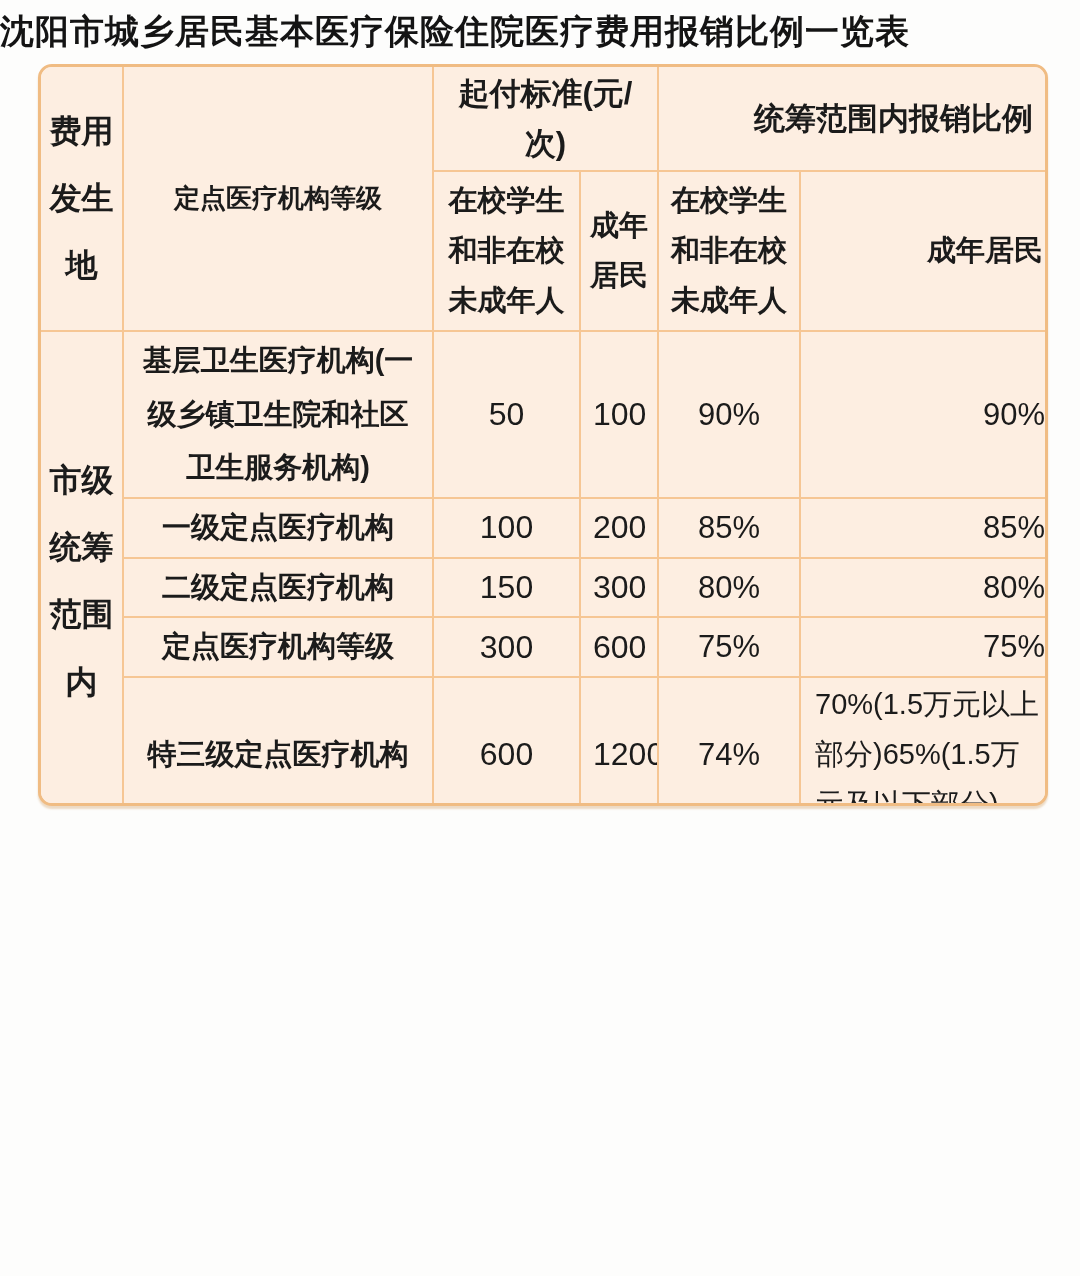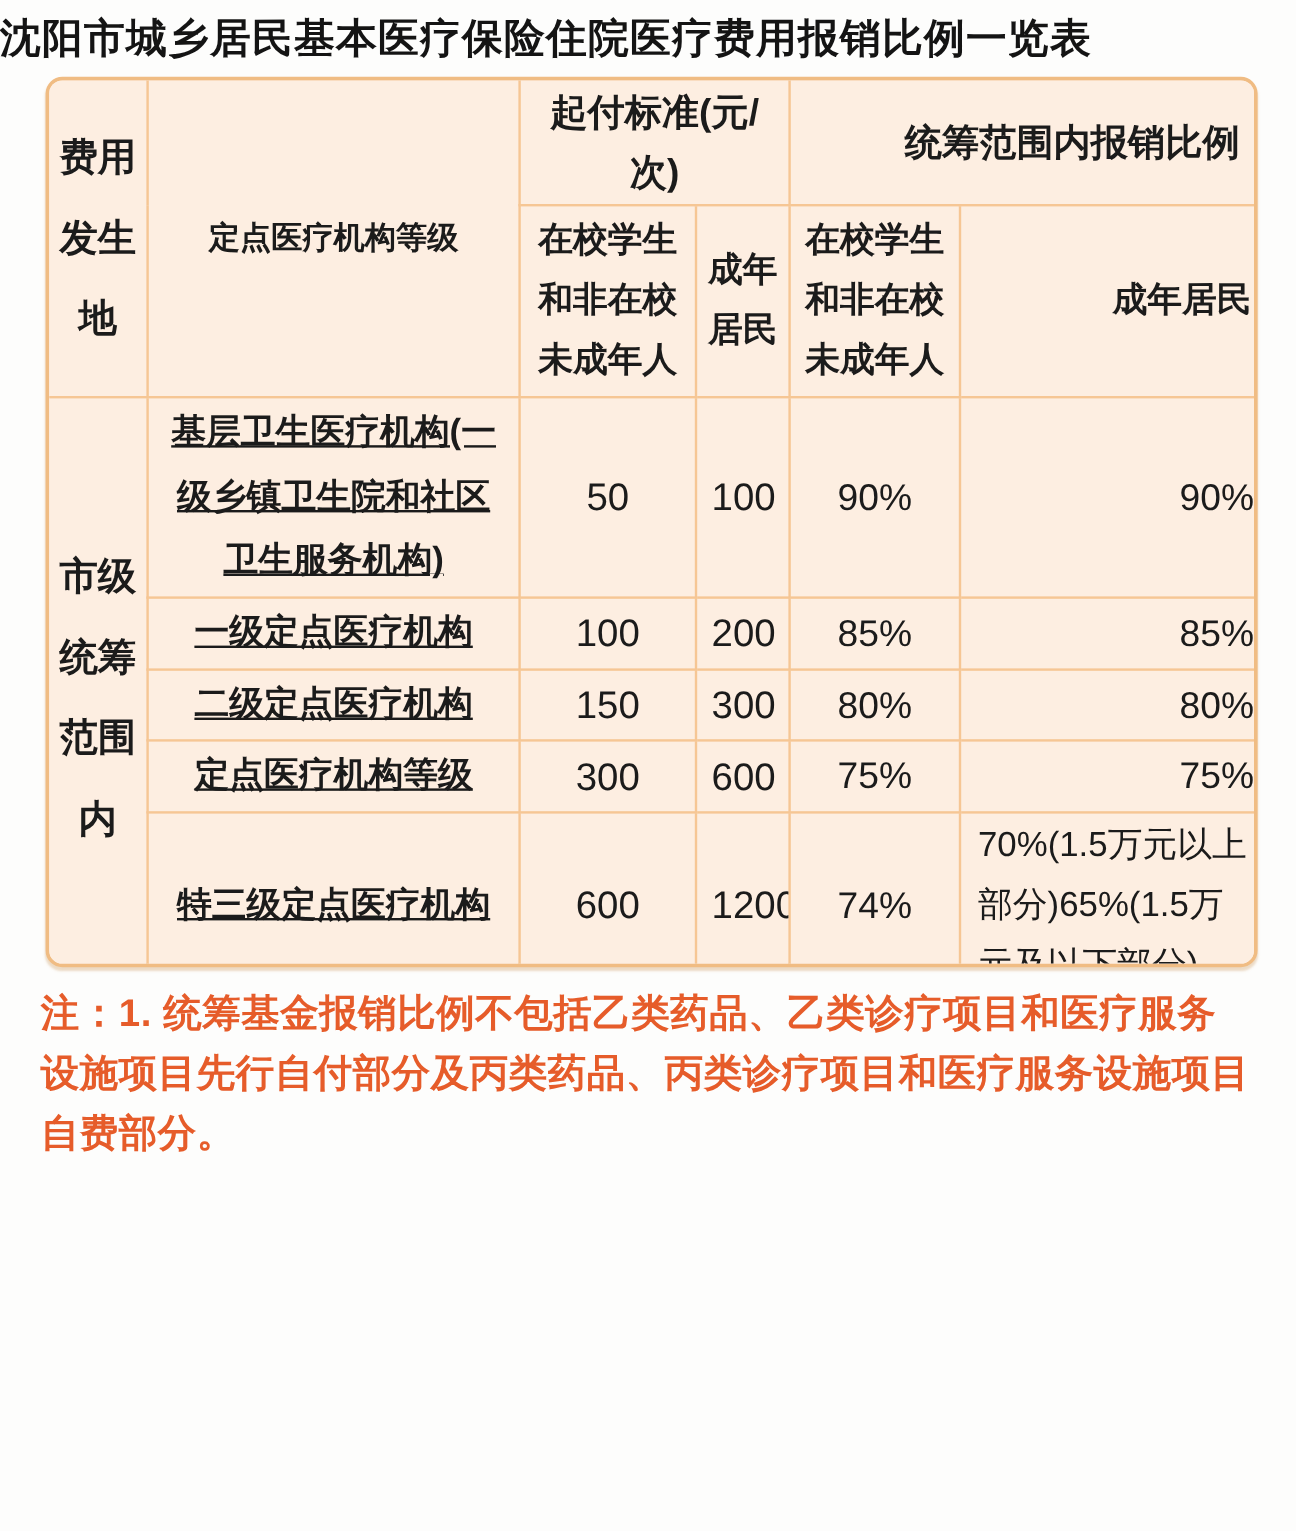--- a/index.html
+++ b/index.html
@@ -58,21 +58,21 @@
   td.last-col{border-right:none;text-align:right;}
   tr.last-row > td{border-bottom:none;}
   td.vert{
     font-size:32px;
     line-height:2.1;
     padding:2px 8px;
   }
   td.group-head{font-size:31px;line-height:1.6;padding:2px 18px;}
   td.sub-head{font-size:29px;line-height:1.72;padding:2px 8px;}
   td.org-head{font-size:26px;}
-  td.org-cell{font-size:29px;line-height:1.85;padding:2px 12px;text-decoration:underline;}
+  td.org-cell{font-size:29px;line-height:1.85;padding:2px 12px;}
   td.num-cell{font-size:32px;font-weight:400;padding:2px 12px;}
   td.pct-cell{font-size:31px;font-weight:400;margin-left:12px;}
   td.pct-long{
     font-size:29px;
     font-weight:500;
     text-align:left;
     line-height:1.72;
     padding:2px 10px 2px 14px;
   }
   .notes{
@@ -148,14 +148,13 @@
       <td class="num-cell">600</td>
       <td class="num-cell">1200</td>
       <td class="pct-cell">74%</td>
       <td class="pct-long last-col">70%(1.5万元以上部分)65%(1.5万元及以下部分)</td>
     </tr>
   </tbody>
     </table>
 </div>
 
 <div class="notes">
-  <p class="note1">注：1. 统筹基金报销比例不包括乙类药品、乙类诊疗项目和医疗服务设施项目先行自付部分及丙类药品、丙类诊疗项目和医疗服务设施项目自费部分。</p>
 </div>
 
 </body></html>

